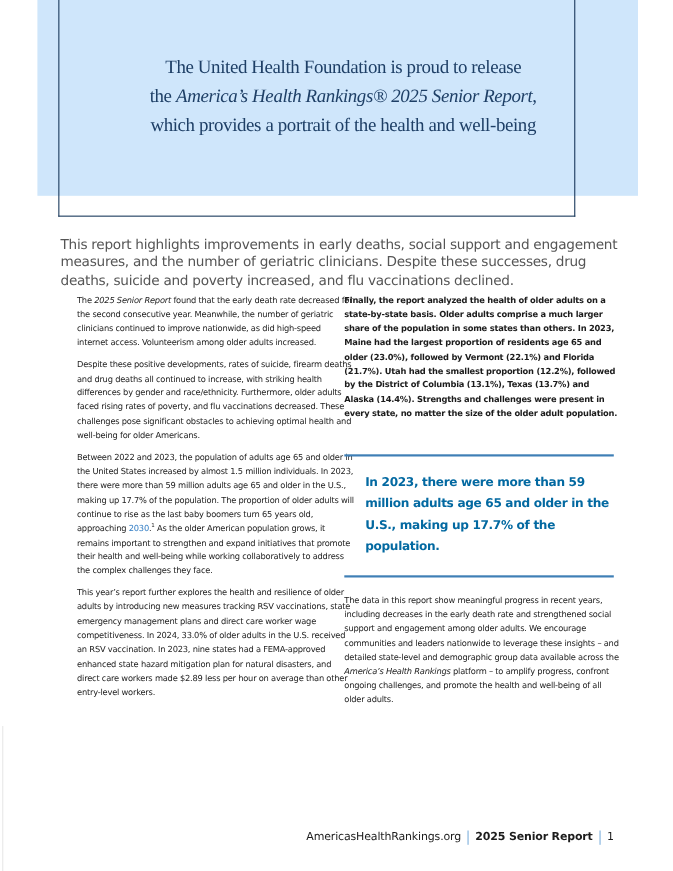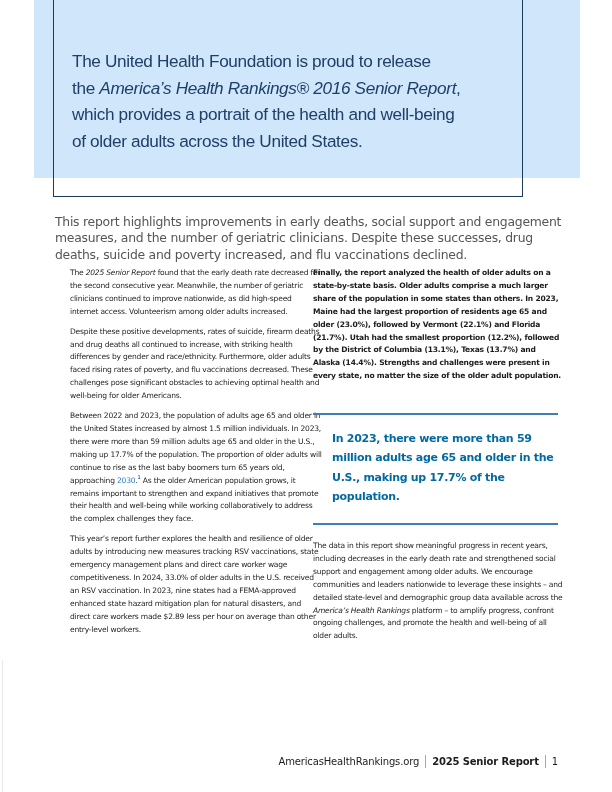--- a/index.html
+++ b/index.html
@@ -12,23 +12,24 @@
   .hero-bg {
     position: absolute; left: 34px; top: 0; width: 546px; height: 178px;
     background: #cfe6fb;
   }
   .hero-outline {
     position: absolute; left: 53px; top: -2px; width: 468px; height: 198px;
     border: 1.5px solid #1b3a5c; border-top: none;
   }
   .hero-text {
     position: absolute; left: 72px; top: 48px; width: 480px;
-    font-family: Liberation Sans, sans-serif;
+    font-family: Liberation Serif, serif;
     font-size: 17.2px; line-height: 26.5px; color: #1e3f66;
     letter-spacing: -0.35px;
+    text-align: center;
   }
   .hero-text em { font-style: italic; }
   .intro {
     position: absolute; left: 55px; top: 214px; width: 510px;
     font-family: "DejaVu Sans", sans-serif;
     font-size: 12.4px; line-height: 16.4px; color: #555555;
     letter-spacing: -0.25px;
   }
   .col {
     position: absolute; width: 252px;
@@ -65,23 +66,22 @@
     position: absolute; left: 2px; top: 660px; width: 1px; height: 132px; background: #e8e8e8;
   }
 </style>
 </head>
 <body>
 
 <div class="hero-bg"></div>
 <div class="hero-outline"></div>
 <div class="hero-text">
   <div>The United Health Foundation is proud to release</div>
-  <div><span>the </span><em>America’s Health Rankings® 2016 Senior Report</em><span>,</span></div>
+  <div><span>the </span><em>America’s Health Rankings® 2025 Senior Report</em><span>,</span></div>
   <div>which provides a portrait of the health and well-being</div>
-  <div>of older adults across the United States.</div>
 </div>
 
 <div class="intro">This report highlights improvements in early deaths, social support and engagement measures, and the number of geriatric clinicians. Despite these successes, drug deaths, suicide and poverty increased, and flu vaccinations declined.</div>
 
 <div class="col col-left">
   <p><span>The </span><em>2025 Senior Report</em><span> found that the early death rate decreased for the second consecutive year. Meanwhile, the number of geriatric clinicians continued to improve nationwide, as did high-speed internet access. Volunteerism among older adults increased.</span></p>
   <p>Despite these positive developments, rates of suicide, firearm deaths and drug deaths all continued to increase, with striking health differences by gender and race/ethnicity. Furthermore, older adults faced rising rates of poverty, and flu vaccinations decreased. These challenges pose significant obstacles to achieving optimal health and well-being for older Americans.</p>
   <p><span>Between 2022 and 2023, the population of adults age 65 and older in the United States increased by almost 1.5 million individuals. In 2023, there were more than 59 million adults age 65 and older in the U.S., making up 17.7% of the population. The proportion of older adults will continue to rise as the last baby boomers turn 65 years old, approaching </span><a>2030</a><span>.</span><sup>1</sup><span> As the older American population grows, it remains important to strengthen and expand initiatives that promote their health and well-being while working collaboratively to address the complex challenges they face.</span></p>
   <p>This year’s report further explores the health and resilience of older adults by introducing new measures tracking RSV vaccinations, state emergency management plans and direct care worker wage competitiveness. In 2024, 33.0% of older adults in the U.S. received an RSV vaccination. In 2023, nine states had a FEMA-approved enhanced state hazard mitigation plan for natural disasters, and direct care workers made $2.89 less per hour on average than other entry-level workers.</p>
 </div>

